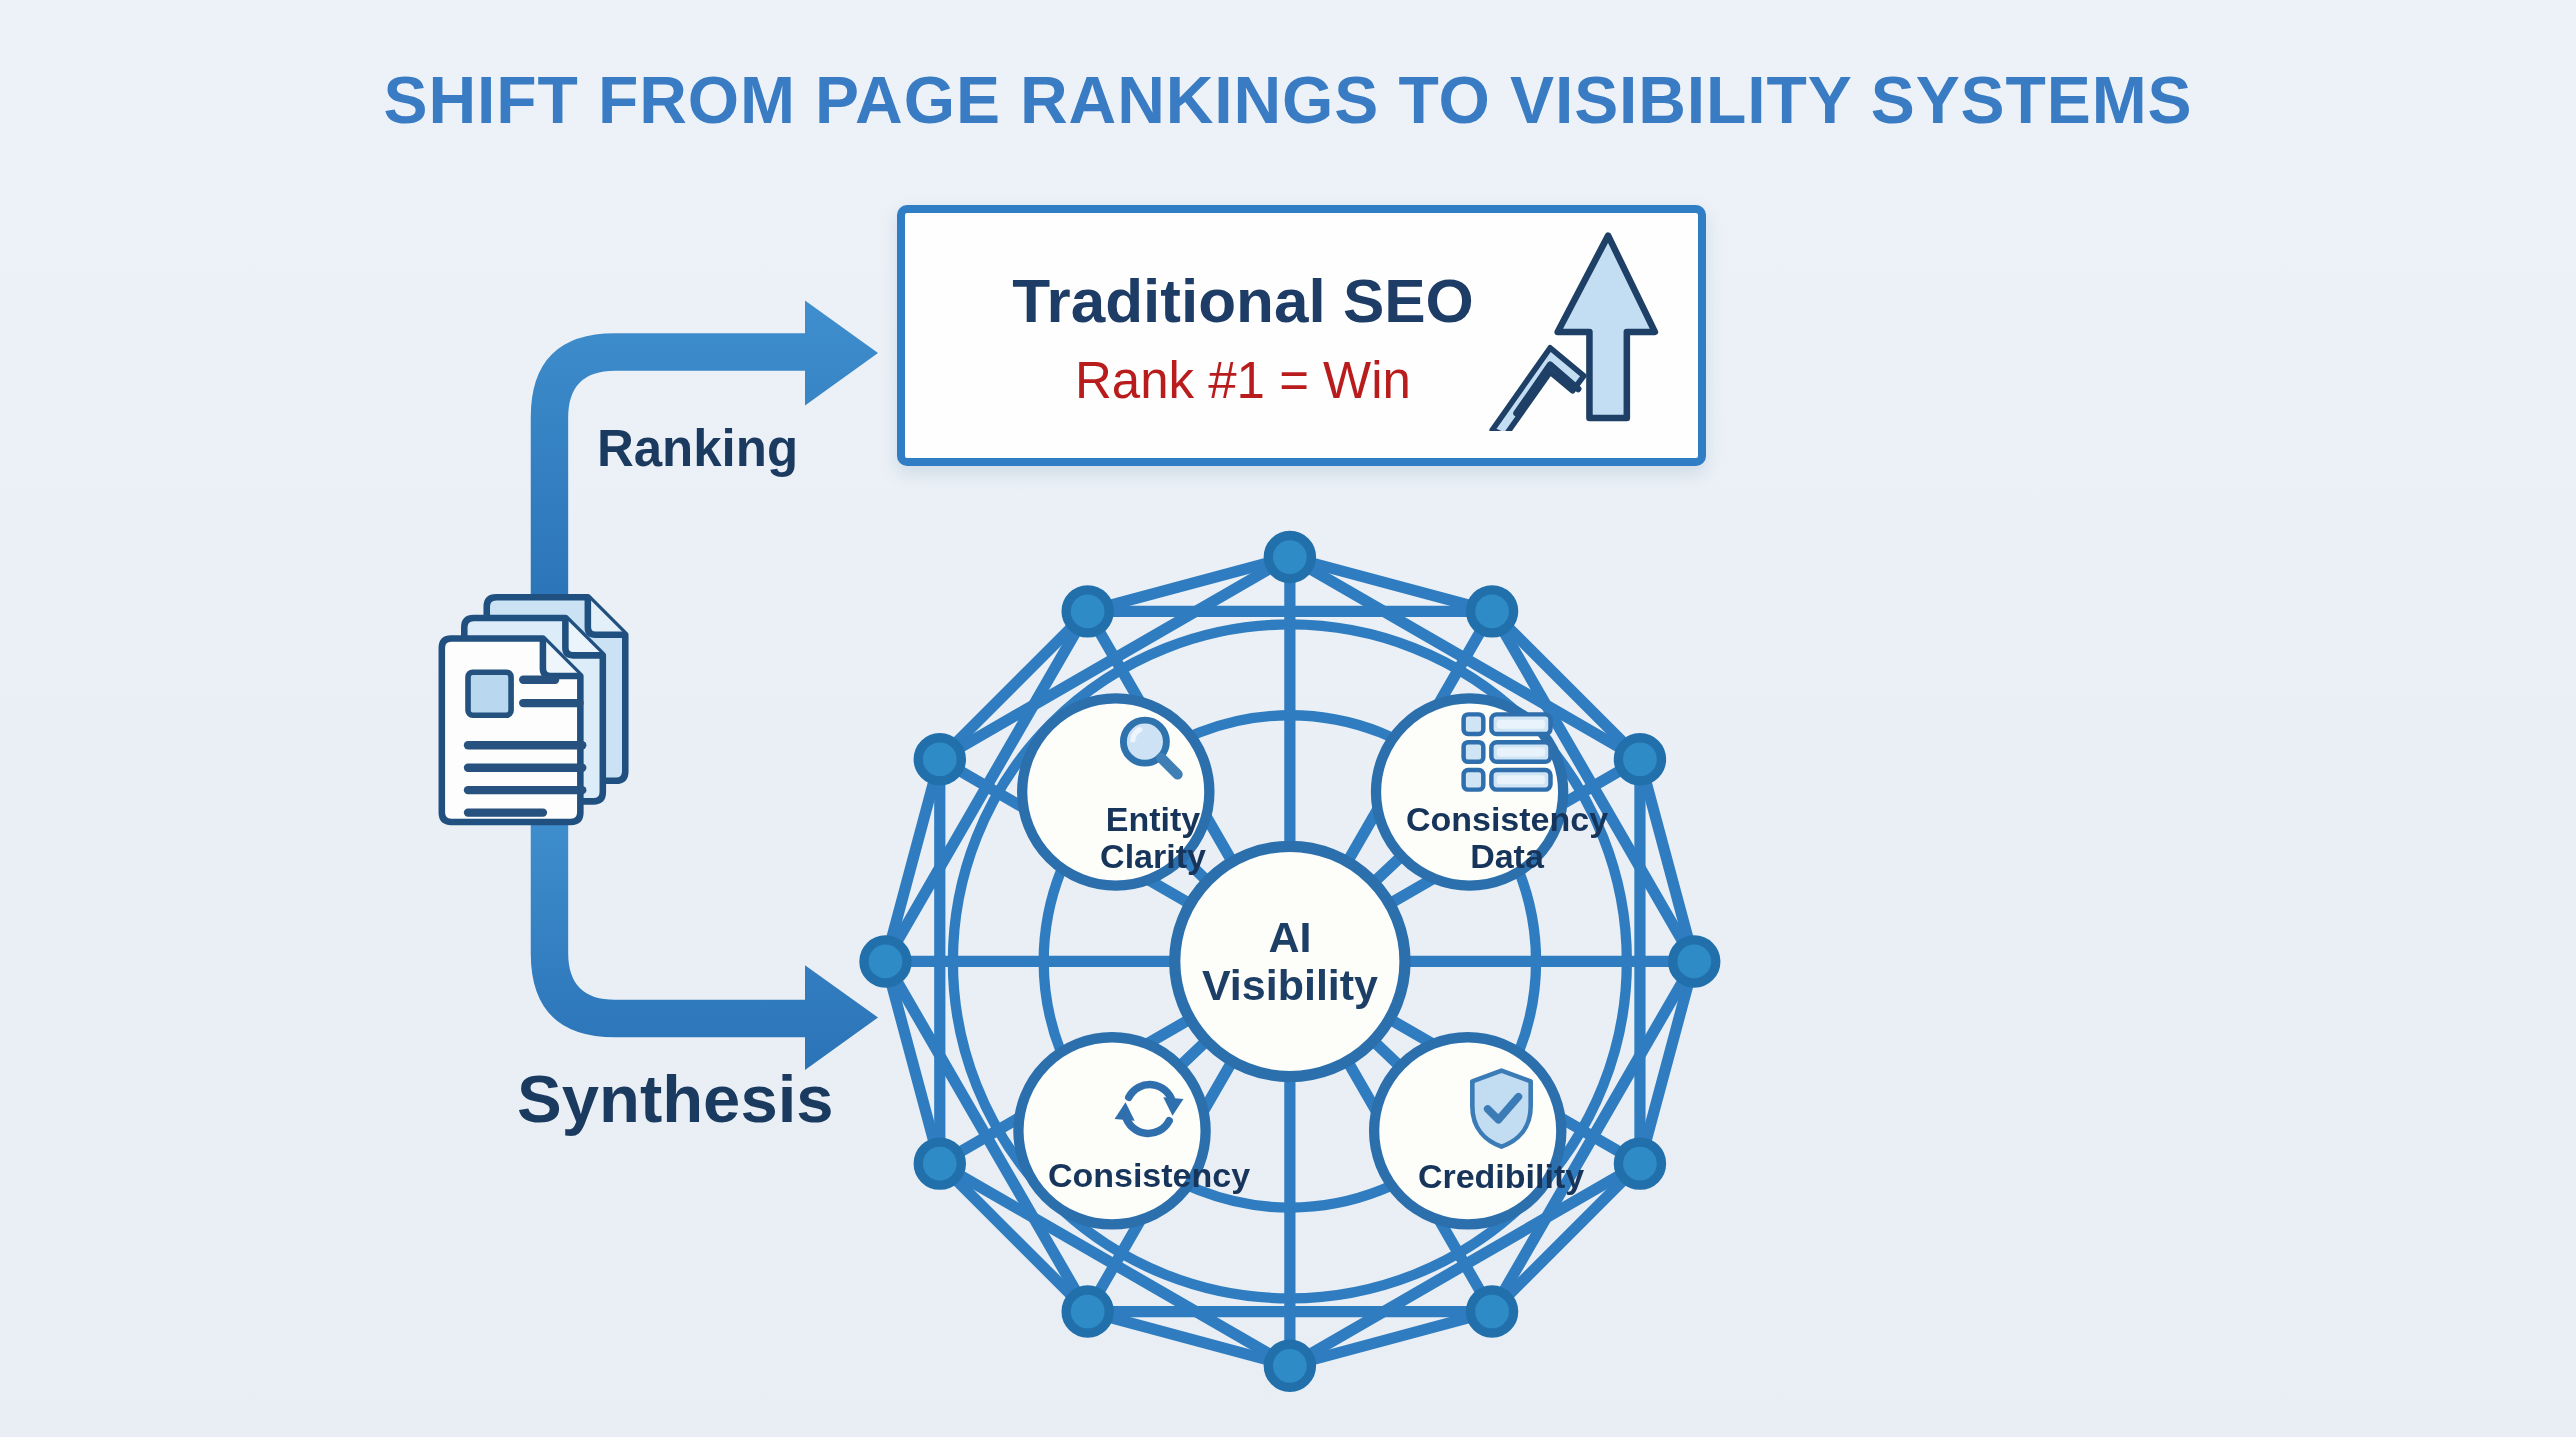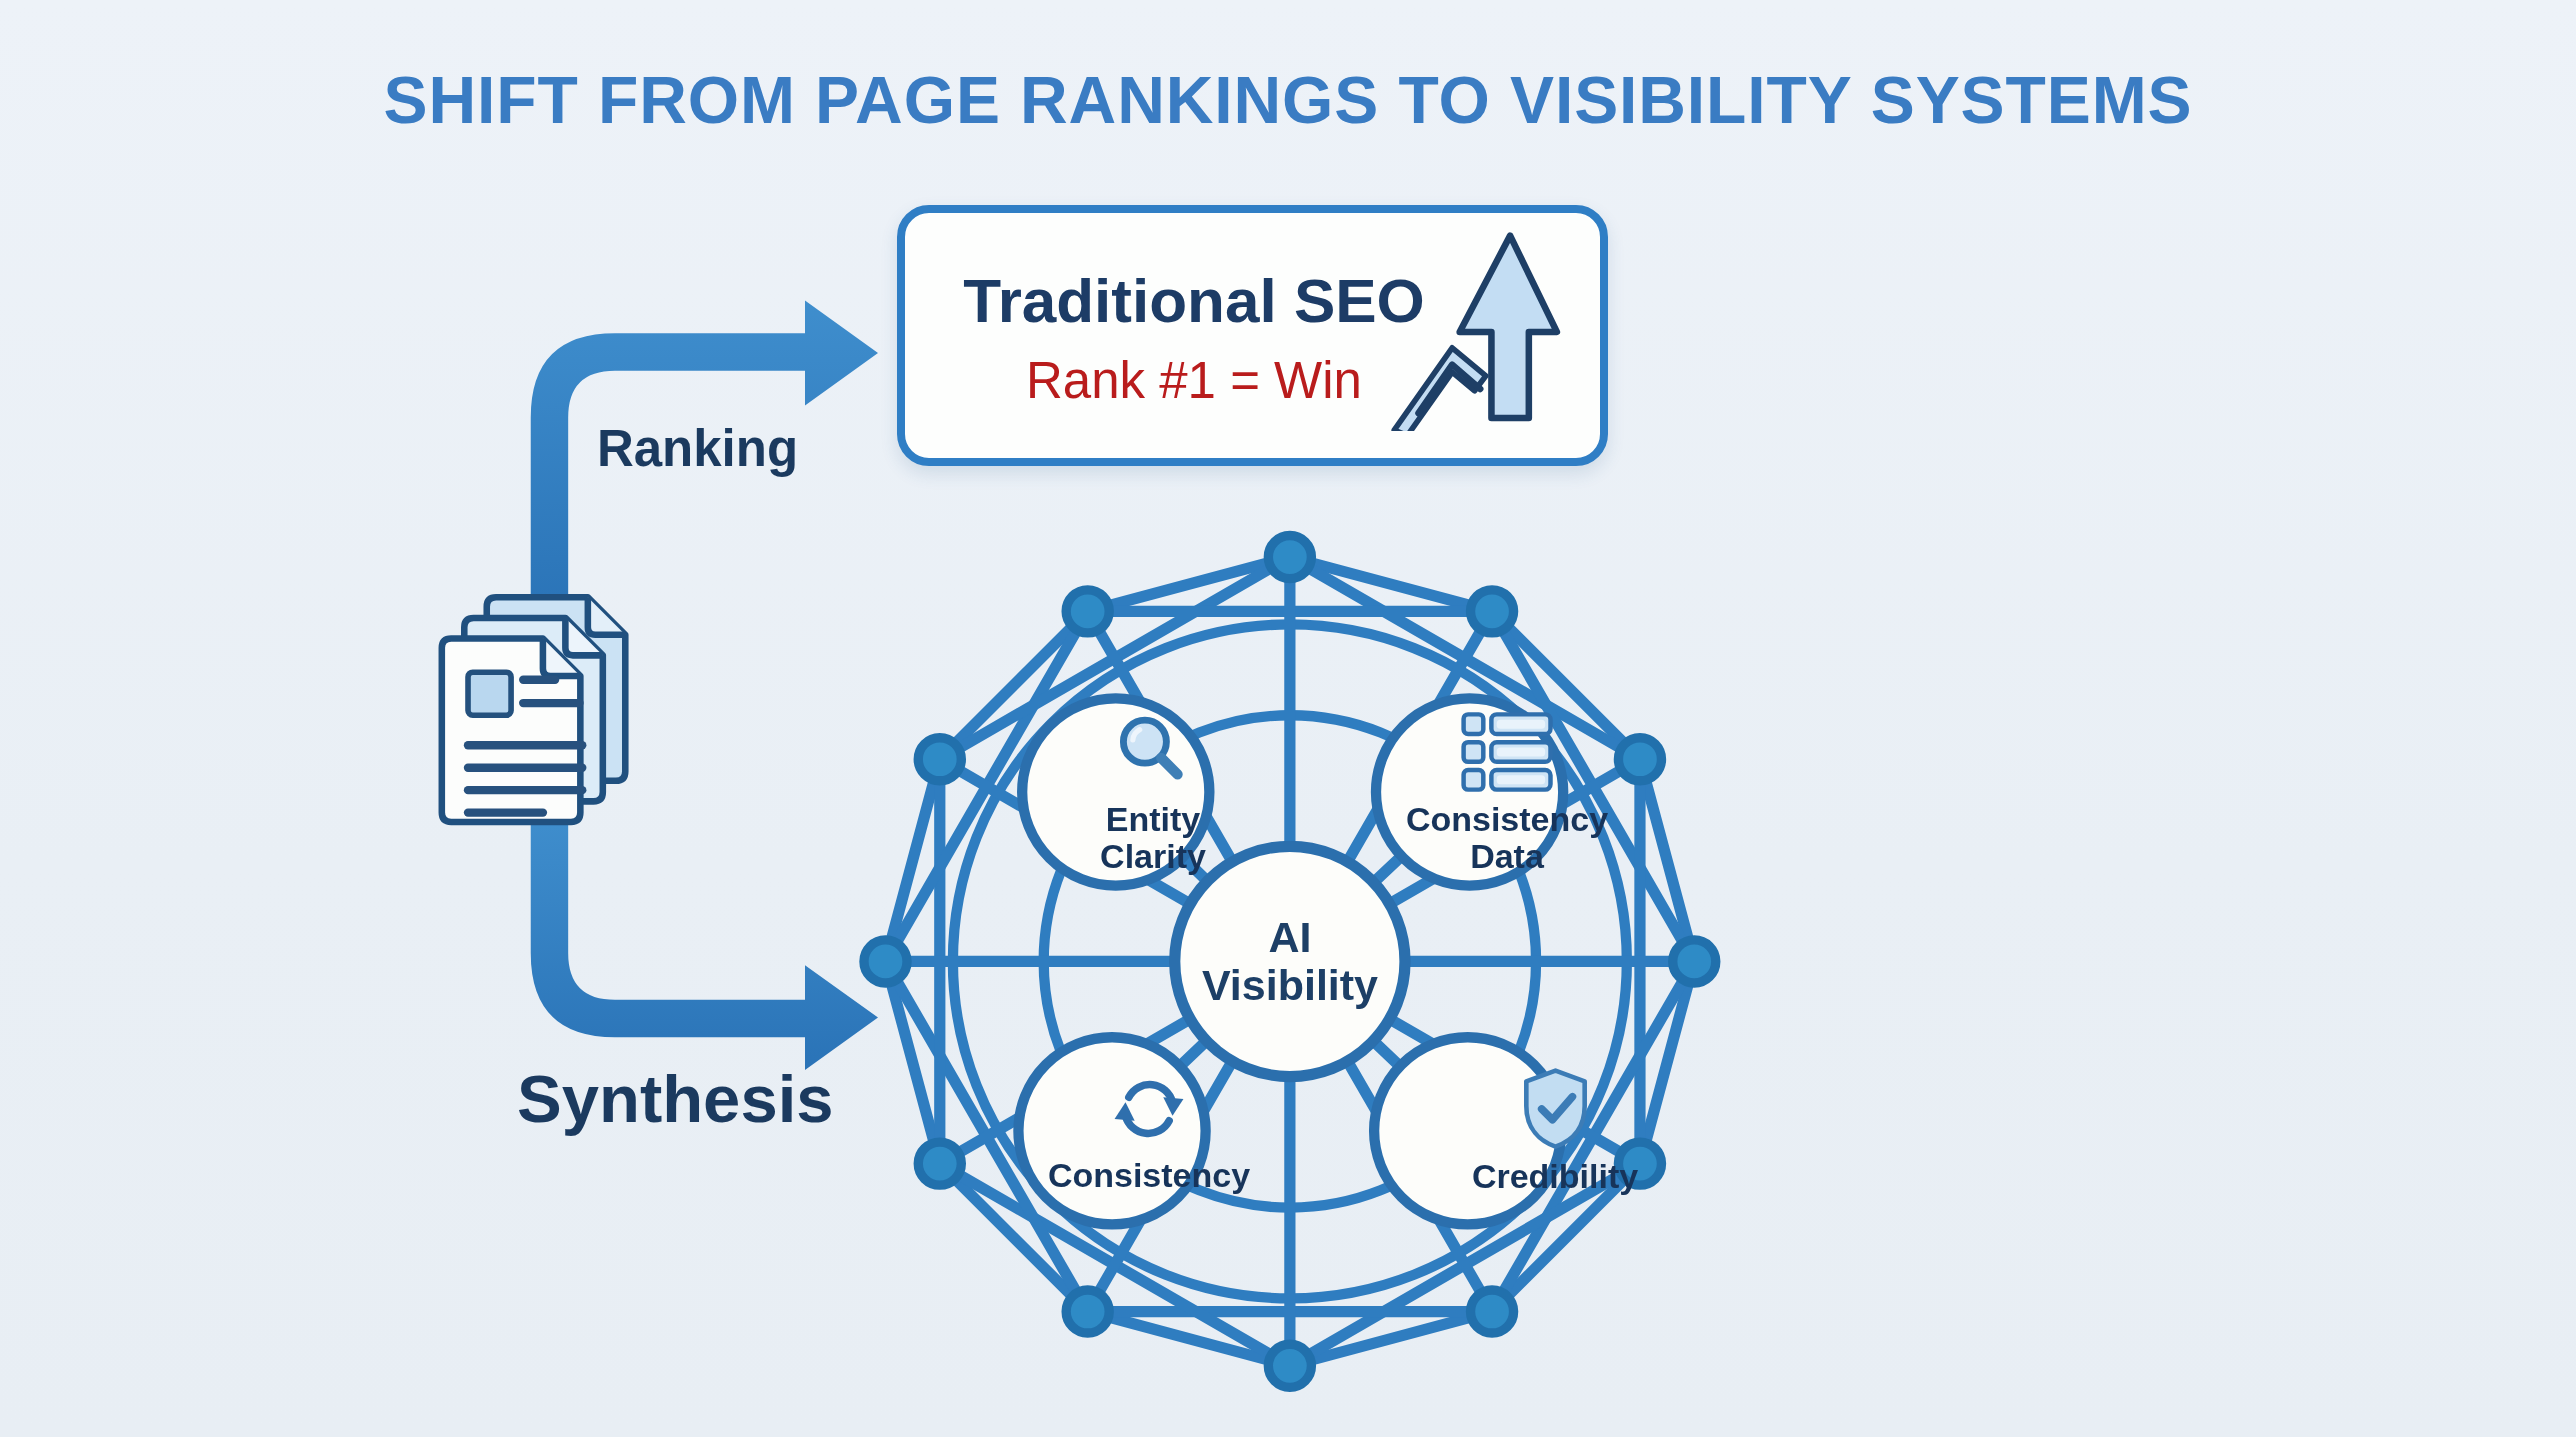--- a/index.html
+++ b/index.html
@@ -12,43 +12,43 @@
     position:absolute;left:0;top:62px;width:100%;text-align:center;
     font-size:66px;font-weight:800;letter-spacing:0.9px;color:#3a7cc3;
   }
   .flow-label{
     position:absolute;color:#1b3a5f;font-weight:800;white-space:nowrap;
   }
   .flow-label.ranking{left:562px;top:419px;width:271px;text-align:center;font-size:51px;}
   .flow-label.synthesis{left:517px;top:1060px;width:281px;text-align:center;font-size:67px;}
   .main-svg{position:absolute;left:0;top:0;}
   .seo-box{
-    position:absolute;left:897px;top:205px;width:711px;height:261px;
-    box-sizing:border-box;border:8.4px solid #2f7ec5;border-radius:32px;
+    position:absolute;left:897px;top:205px;width:809px;height:261px;
+    box-sizing:border-box;border:8.4px solid #2f7ec5;border-radius:10px;
     background:#fdfefd;box-shadow:0 7.5px 17px rgba(44,90,140,.14);text-decoration:underline;
   }
   .seo-text{
     position:absolute;left:75px;right:192px;top:0;bottom:0;
     display:flex;flex-direction:column;justify-content:center;align-items:center;
     padding-top:3.7px;
   }
   .seo-title{font-size:62px;font-weight:800;color:#1d3c66;white-space:nowrap;}
   .seo-subtitle{font-size:51px;font-weight:500;color:#b91c1c;margin-top:15px;white-space:nowrap;}
   .seo-icon{position:absolute;right:28px;top:17px;}
   .overlay{
     position:absolute;display:flex;flex-direction:column;align-items:center;
     justify-content:center;text-align:center;pointer-events:none;
   }
   .center-label{left:1159px;top:886px;width:262px;height:150px;}
   .center-line{font-size:43px;line-height:1.12;font-weight:800;color:#1d3f66;white-space:nowrap;}
   .sat{width:206px;height:195px;margin-left:37px;}
   .sat.entity-clarity{left:1013px;top:695px;}
   .sat.structured-data{left:1367px;top:695px;}
   .sat.consistency{left:1009px;top:1033px;}
-  .sat.credibility{left:1415px;top:1033px;}
+  .sat.credibility{left:1361px;top:1033px;}
   .sat-line{font-size:34px;line-height:1.1;font-weight:800;color:#17345a;white-space:nowrap;}
   .sat-icon{margin-bottom:5.6px;}
   .sat-line:empty{display:none;}
 </style>
 </head>
 <body>
 
 <div class="canvas">
 
   <div class="title">SHIFT FROM PAGE RANKINGS TO VISIBILITY SYSTEMS</div>

